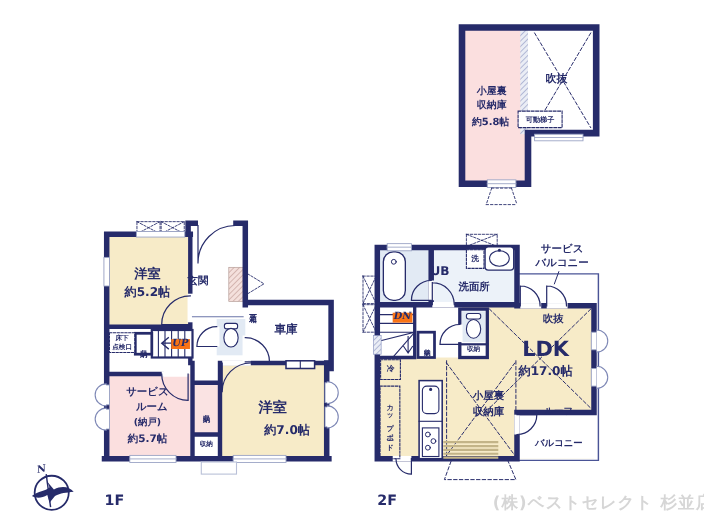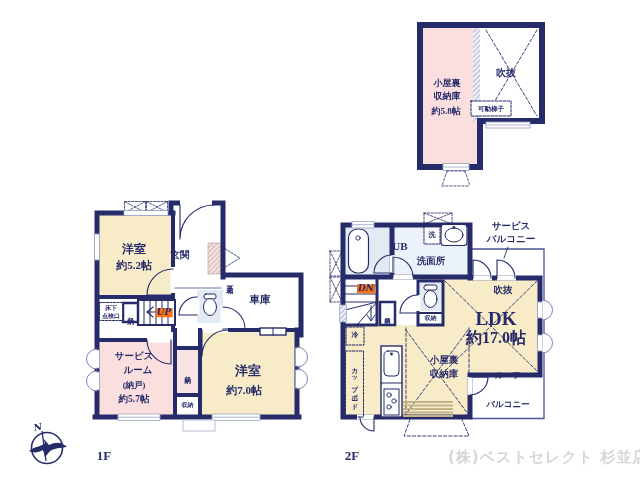--- a/index.html
+++ b/index.html
@@ -4,21 +4,21 @@
 <style>
   html,body{margin:0;padding:0;background:#fff;}
   .stage{
     position:relative;width:640px;height:480px;background:#ffffff;overflow:hidden;
     font-family:"DejaVu Sans","Liberation Sans",sans-serif;
   }
   .stage svg{position:absolute;left:0;top:0;}
   .lbl{
     position:absolute;transform:translate(-50%,-50%);
     color:#262b6a;font-weight:bold;line-height:1.05;white-space:nowrap;
-    text-align:center;letter-spacing:0;font-family:Liberation Serif, serif;
+    text-align:center;letter-spacing:0;
   }
   .v{writing-mode:vertical-rl;text-orientation:upright;letter-spacing:1px;line-height:1;}
   .it{font-family:"DejaVu Serif","Liberation Serif",serif;font-style:italic;}
   .company{
     position:absolute;color:#d6d6d6;font-weight:bold;letter-spacing:1px;
     font-size:15px;white-space:nowrap;
   }
   .floorTag{font-size:13px;margin-top:26px;}
 </style>
 </head>
@@ -236,34 +236,34 @@
 <div class="lbl" style="left:111px;top:316px;font-size:6px">点検口</div>
 <div class="lbl v" style="left:130.5px;top:312.5px;font-size:6.5px">収納</div>
 <div class="lbl it" style="left:164px;top:313px;font-size:9px;background:#f97316;padding:0 1px">UP</div>
 <div class="lbl" style="left:134px;top:357px;font-size:9.5px">サービス</div>
 <div class="lbl" style="left:138px;top:371px;font-size:9.5px">ルーム</div>
 <div class="lbl" style="left:134px;top:385px;font-size:8.5px">(納戸)</div>
 <div class="lbl" style="left:134px;top:400px;font-size:9.5px">約5.7帖</div>
 <div class="lbl v" style="left:187.5px;top:372px;font-size:6.5px">収納</div>
 <div class="lbl" style="left:187.5px;top:405px;font-size:6px">収納</div>
 <div class="lbl" style="left:248px;top:371px;font-size:13px">洋室</div>
-<div class="lbl" style="left:244px;top:391px;font-size:11px">約7.0帖</div>
+<div class="lbl" style="left:261px;top:391px;font-size:11px">約7.0帖</div>
 <div class="lbl floorTag" style="left:104px;top:430px">1F</div>
 
 <div class="lbl" style="left:400px;top:247px;font-size:11px">UB</div>
 <div class="lbl" style="left:432px;top:236px;font-size:7px">洗</div>
 <div class="lbl" style="left:431px;top:262px;font-size:9.5px">洗面所</div>
 <div class="lbl" style="left:511px;top:227px;font-size:9.5px">サービス</div>
 <div class="lbl" style="left:511px;top:240px;font-size:9.5px">バルコニー</div>
 <div class="lbl it" style="left:366px;top:289px;font-size:9px;background:#f97316;padding:0 1px">DN</div>
 <div class="lbl v" style="left:387.5px;top:313px;font-size:6px">収納</div>
 <div class="lbl" style="left:430.5px;top:318px;font-size:6px">収納</div>
 <div class="lbl" style="left:503px;top:291px;font-size:9.5px">吹抜</div>
 <div class="lbl" style="left:496px;top:319px;font-size:19px">LDK</div>
-<div class="lbl" style="left:496px;top:338px;font-size:16px">約17.0帖</div>
+<div class="lbl" style="left:496px;top:338px;font-size:11px">約17.0帖</div>
 <div class="lbl" style="left:355px;top:336px;font-size:7px">冷</div>
 <div class="lbl v" style="left:354.5px;top:385px;font-size:6.5px">カップボード</div>
 <div class="lbl" style="left:444px;top:361px;font-size:9.5px">小屋裏</div>
 <div class="lbl" style="left:444px;top:375px;font-size:9.5px">収納庫</div>
 <div class="lbl" style="left:508px;top:375px;font-size:8.5px">ルーフ</div>
 <div class="lbl" style="left:508px;top:404px;font-size:8.5px">バルコニー</div>
 <div class="lbl floorTag" style="left:352px;top:430px">2F</div>
 
 <div class="lbl it" style="left:38px;top:428px;font-size:9px;transform:translate(-50%,-50%) rotate(-12deg)">N</div>
 

